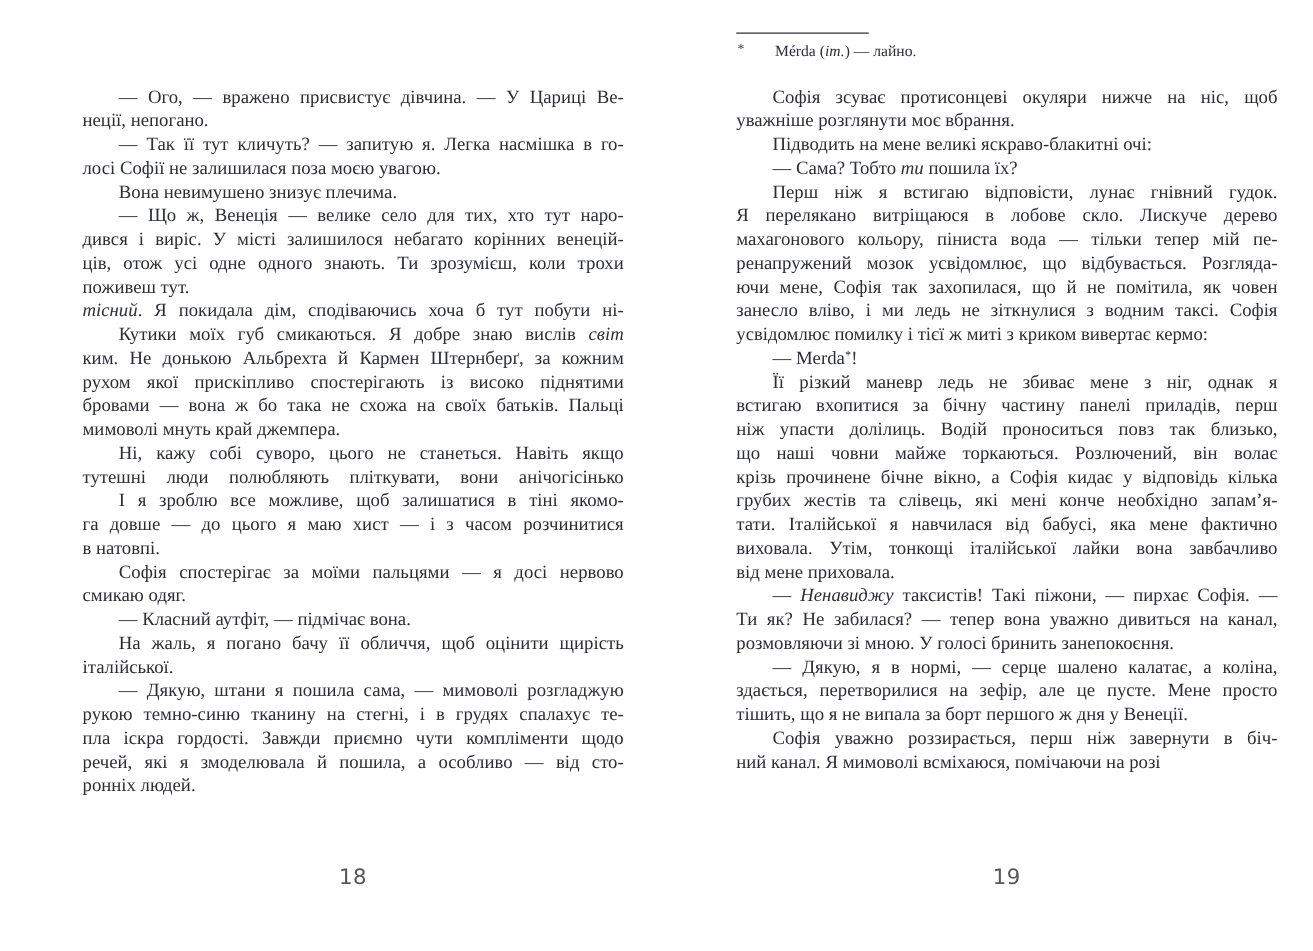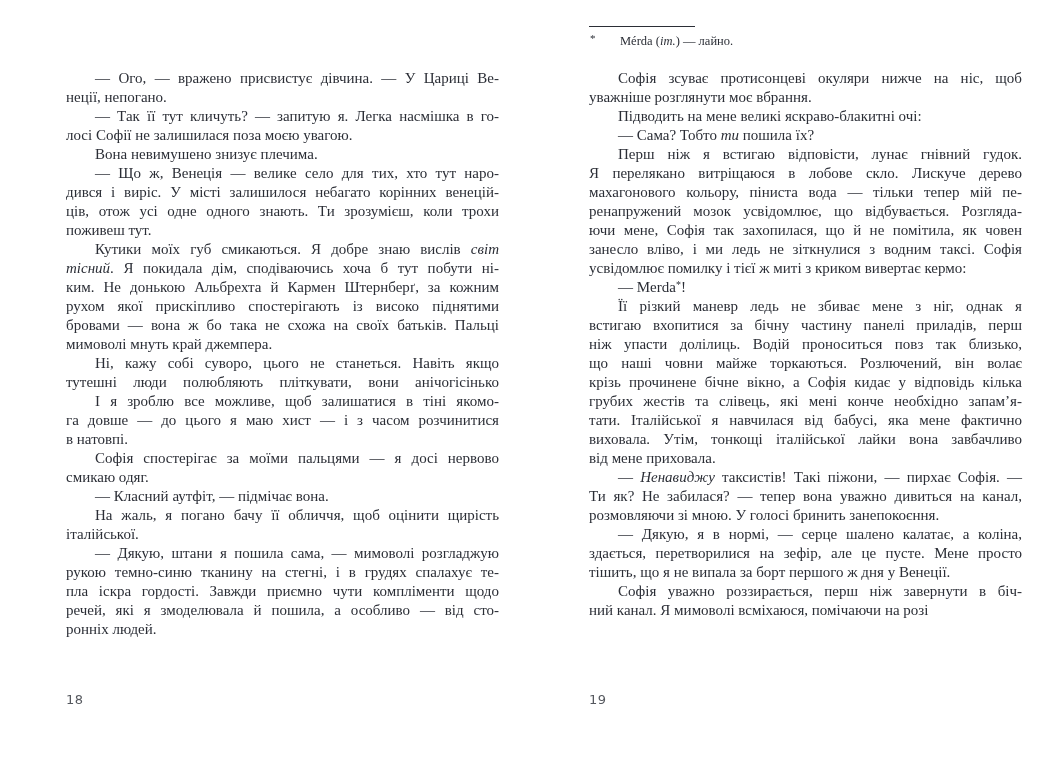--- a/index.html
+++ b/index.html
@@ -67,22 +67,23 @@
     position: relative;
     top: -3px;
     padding-left: 1px;
   }
   .fn-text i { font-style: italic; font-family: Liberation Serif, serif; }
   .page-number {
     position: absolute;
     top: 692px;
     left: 0;
     width: 433px;
+    text-align: center;
     font-family: "DejaVu Sans", sans-serif;
-    font-size: 13px;
+    font-size: 17px;
     color: #55585e;
     letter-spacing: 0.5px;
   }
 </style>
 </head>
 <body>
 
 <div class="book-spread">
 
   <div class="page page-left">
@@ -98,22 +99,22 @@
         <div class="para">
           <div class="line first last">Вона невимушено знизує плечима.</div>
         </div>
         <div class="para">
           <div class="line first">— Що ж, Венеція — велике село для тих, хто тут наро-</div>
           <div class="line">дився і виріс. У місті залишилося небагато корінних венецій-</div>
           <div class="line">ців, отож усі одне одного знають. Ти зрозумієш, коли трохи</div>
           <div class="line last">поживеш тут.</div>
         </div>
         <div class="para">
+          <div class="line"><i>тісний</i>. Я покидала дім, сподіваючись хоча б тут побути ні-</div>
           <div class="line first">Кутики моїх губ смикаються. Я добре знаю вислів <i>світ</i></div>
-          <div class="line"><i>тісний</i>. Я покидала дім, сподіваючись хоча б тут побути ні-</div>
           <div class="line">ким. Не донькою Альбрехта й Кармен Штернберґ, за кожним</div>
           <div class="line">рухом якої прискіпливо спостерігають із високо піднятими</div>
           <div class="line">бровами — вона ж бо така не схожа на своїх батьків. Пальці</div>
           <div class="line last">мимоволі мнуть край джемпера.</div>
         </div>
         <div class="para">
           <div class="line first">Ні, кажу собі суворо, цього не станеться. Навіть якщо</div>
           <div class="line">тутешні люди полюбляють пліткувати, вони анічогісінько</div>
         </div>
         <div class="para">

